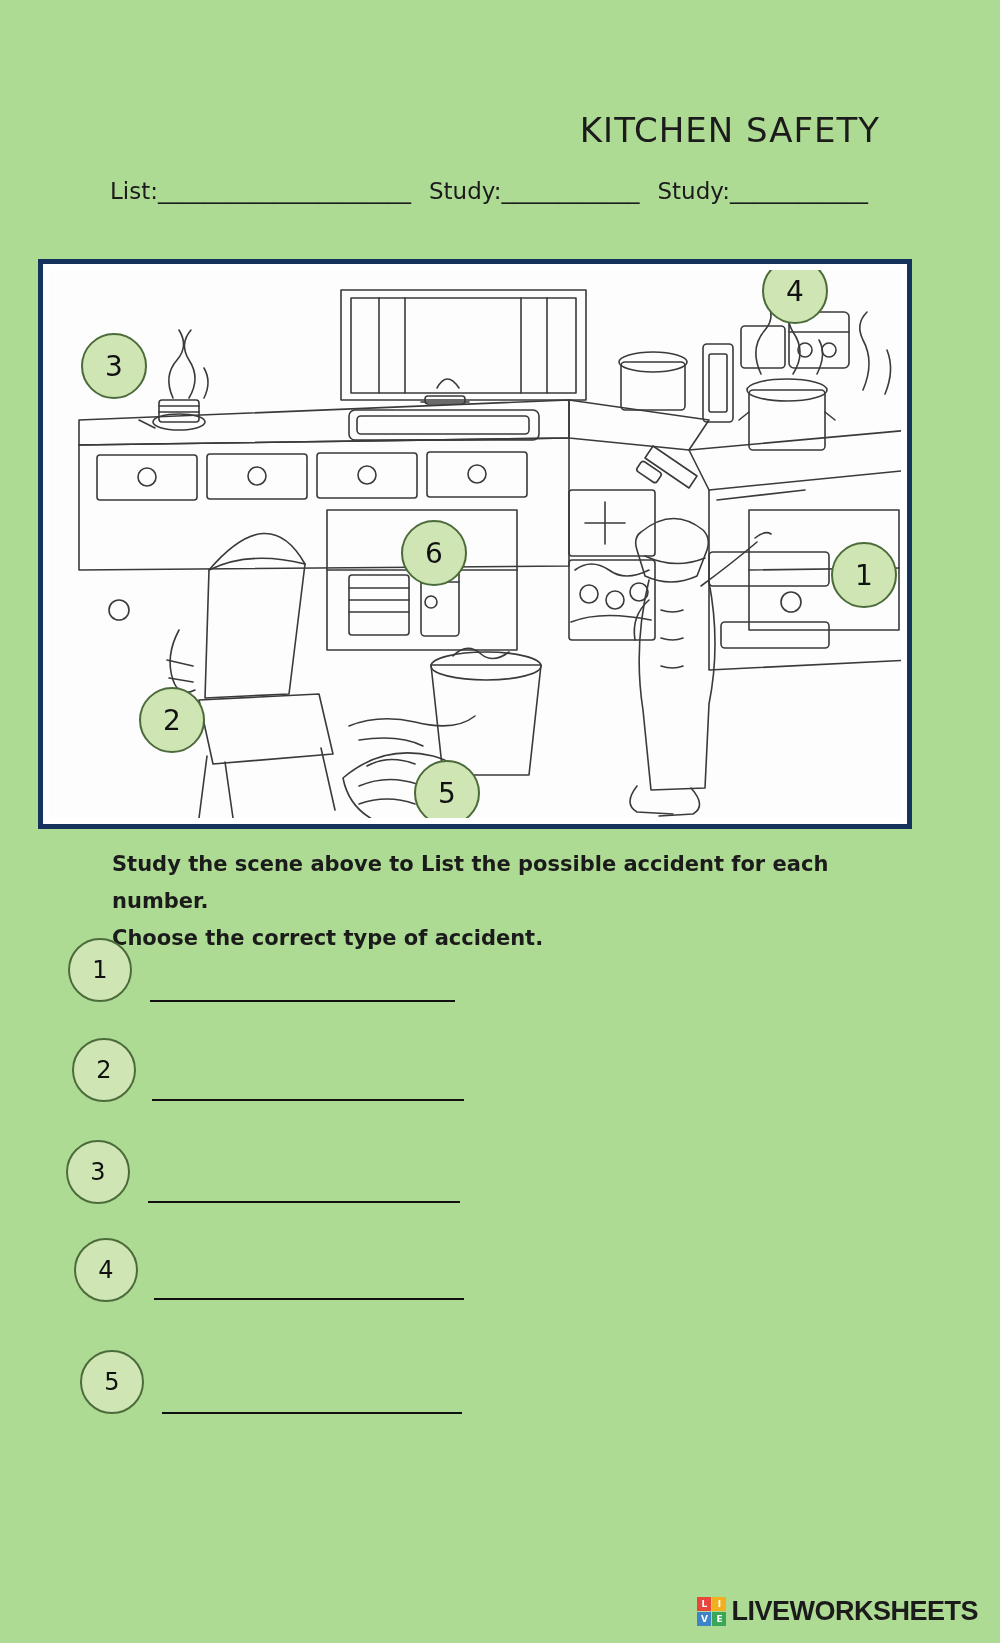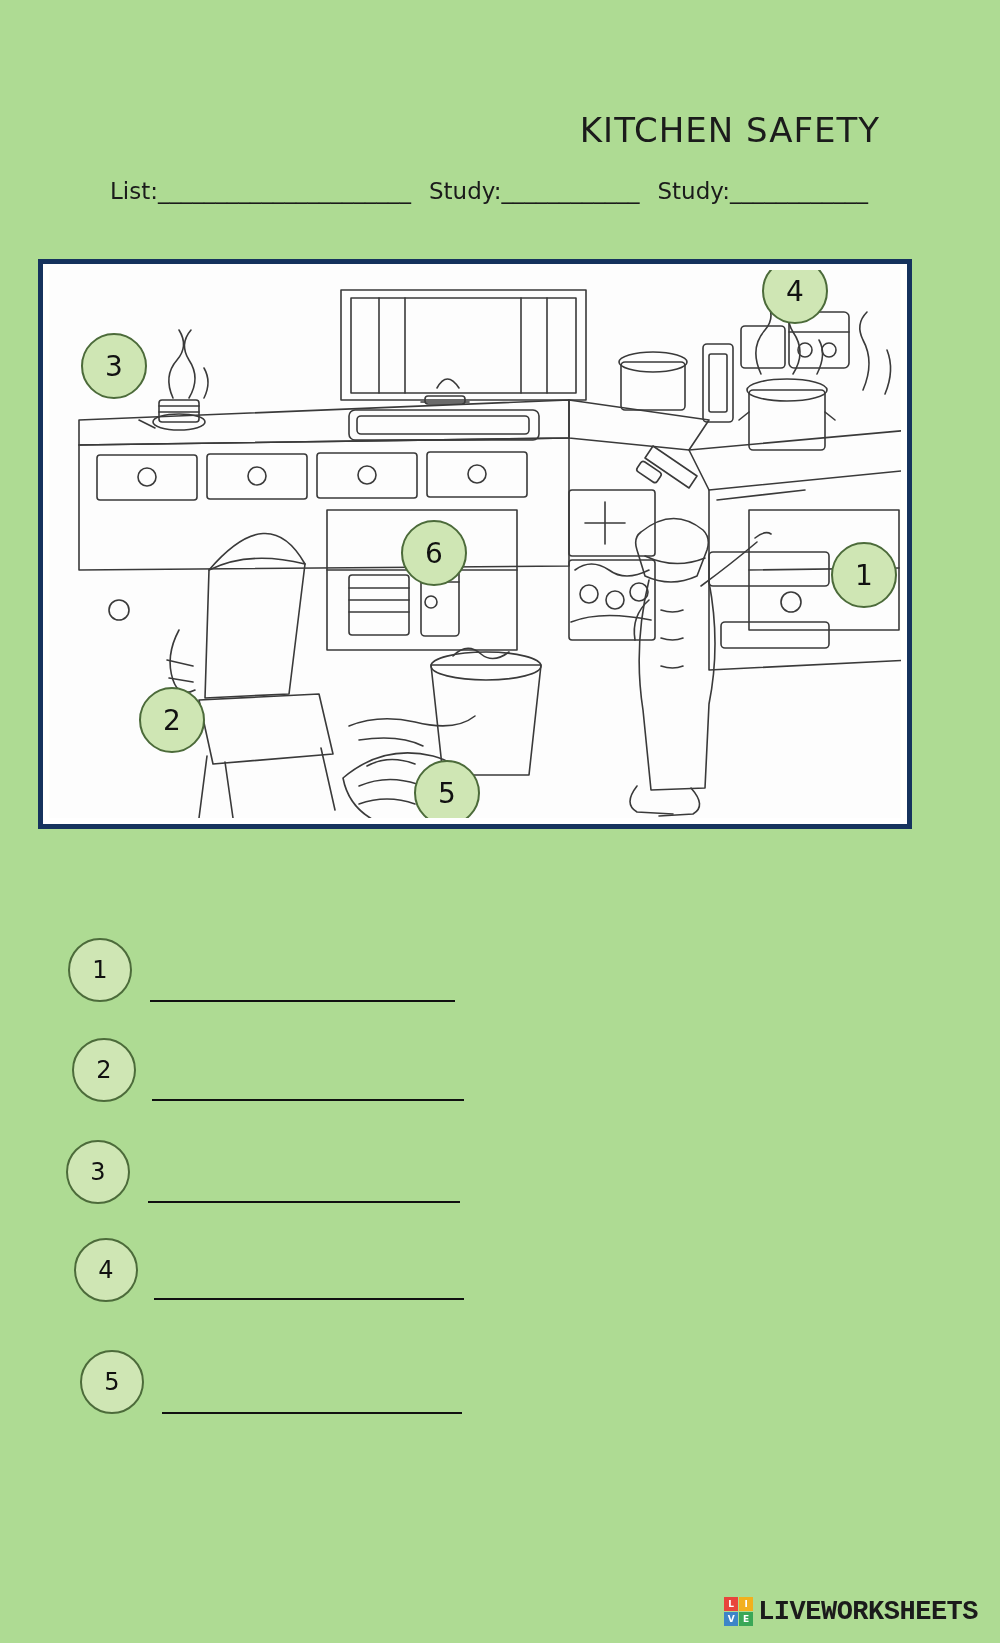--- a/index.html
+++ b/index.html
@@ -151,21 +151,21 @@
   }
   .lw-l { left: 0; top: 0; background: #e8453c; }
   .lw-i { left: 15px; top: 0; background: #f2b01e; }
   .lw-v { left: 0; top: 15px; background: #3d85c8; }
   .lw-e { left: 15px; top: 15px; background: #3aa757; }
   .lw-text {
     font-size: 27px;
     font-weight: bold;
     color: #1b1b1b;
     letter-spacing: -0.5px;
-    font-family: Liberation Mono, monospace;
+    font-family: Liberation Sans, sans-serif;
     text-align: center;
   }
 </style>
 </head>
 <body>
 
 <div class="page">
 
   <div class="title">KITCHEN SAFETY</div>
 
@@ -304,20 +304,24 @@
 
       <div class="marker m1">1</div>
       <div class="marker m2">2</div>
       <div class="marker m3">3</div>
       <div class="marker m4">4</div>
       <div class="marker m5">5</div>
       <div class="marker m6">6</div>
     </div>
   </div>
 
+  <div class="instructions">
+    <div>Study the scene above to List the possible accident for each number.</div>
+    <div>Choose the correct type of accident.</div>
+  </div>
 
   <div class="answers">
 
     <div class="ans-row" style="left:0; top:0;">
       <div class="ans-num" style="left:68px; top:0;">1</div>
       <div class="ans-line" style="left:150px; top:62px; width:305px;"></div>
     </div>
 
     <div class="ans-row" style="left:0; top:100px;">
       <div class="ans-num" style="left:72px; top:0;">2</div>

